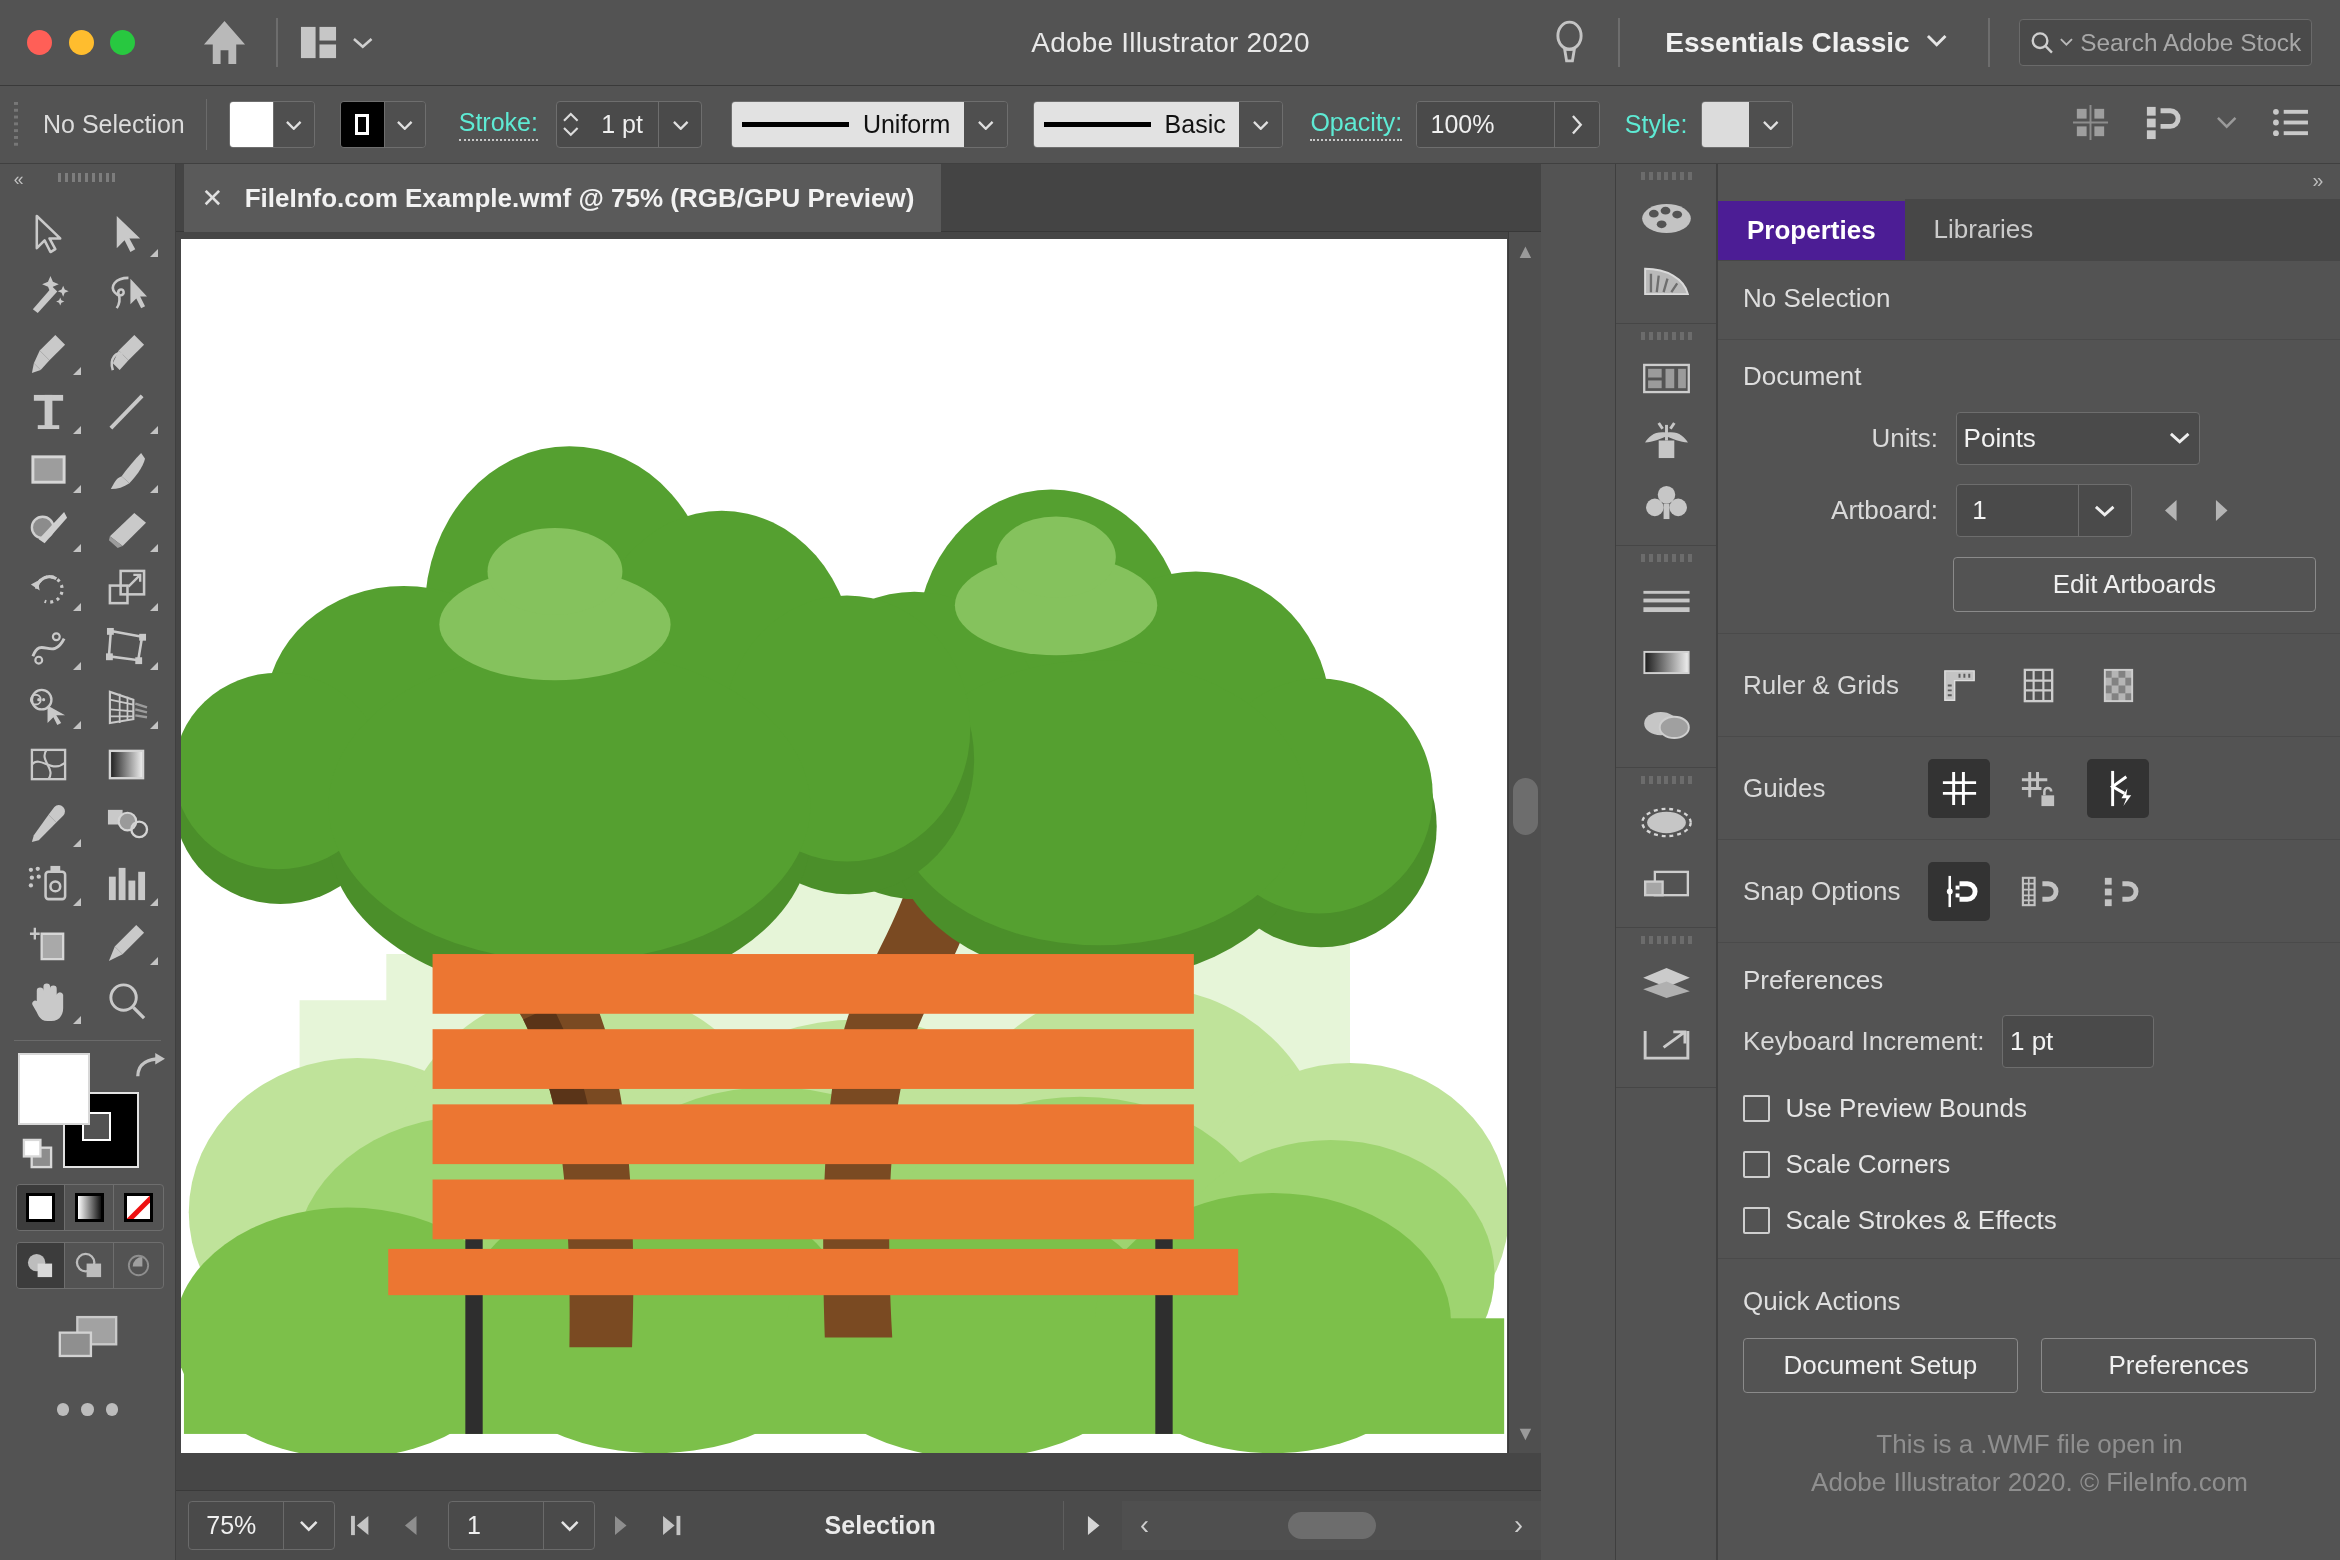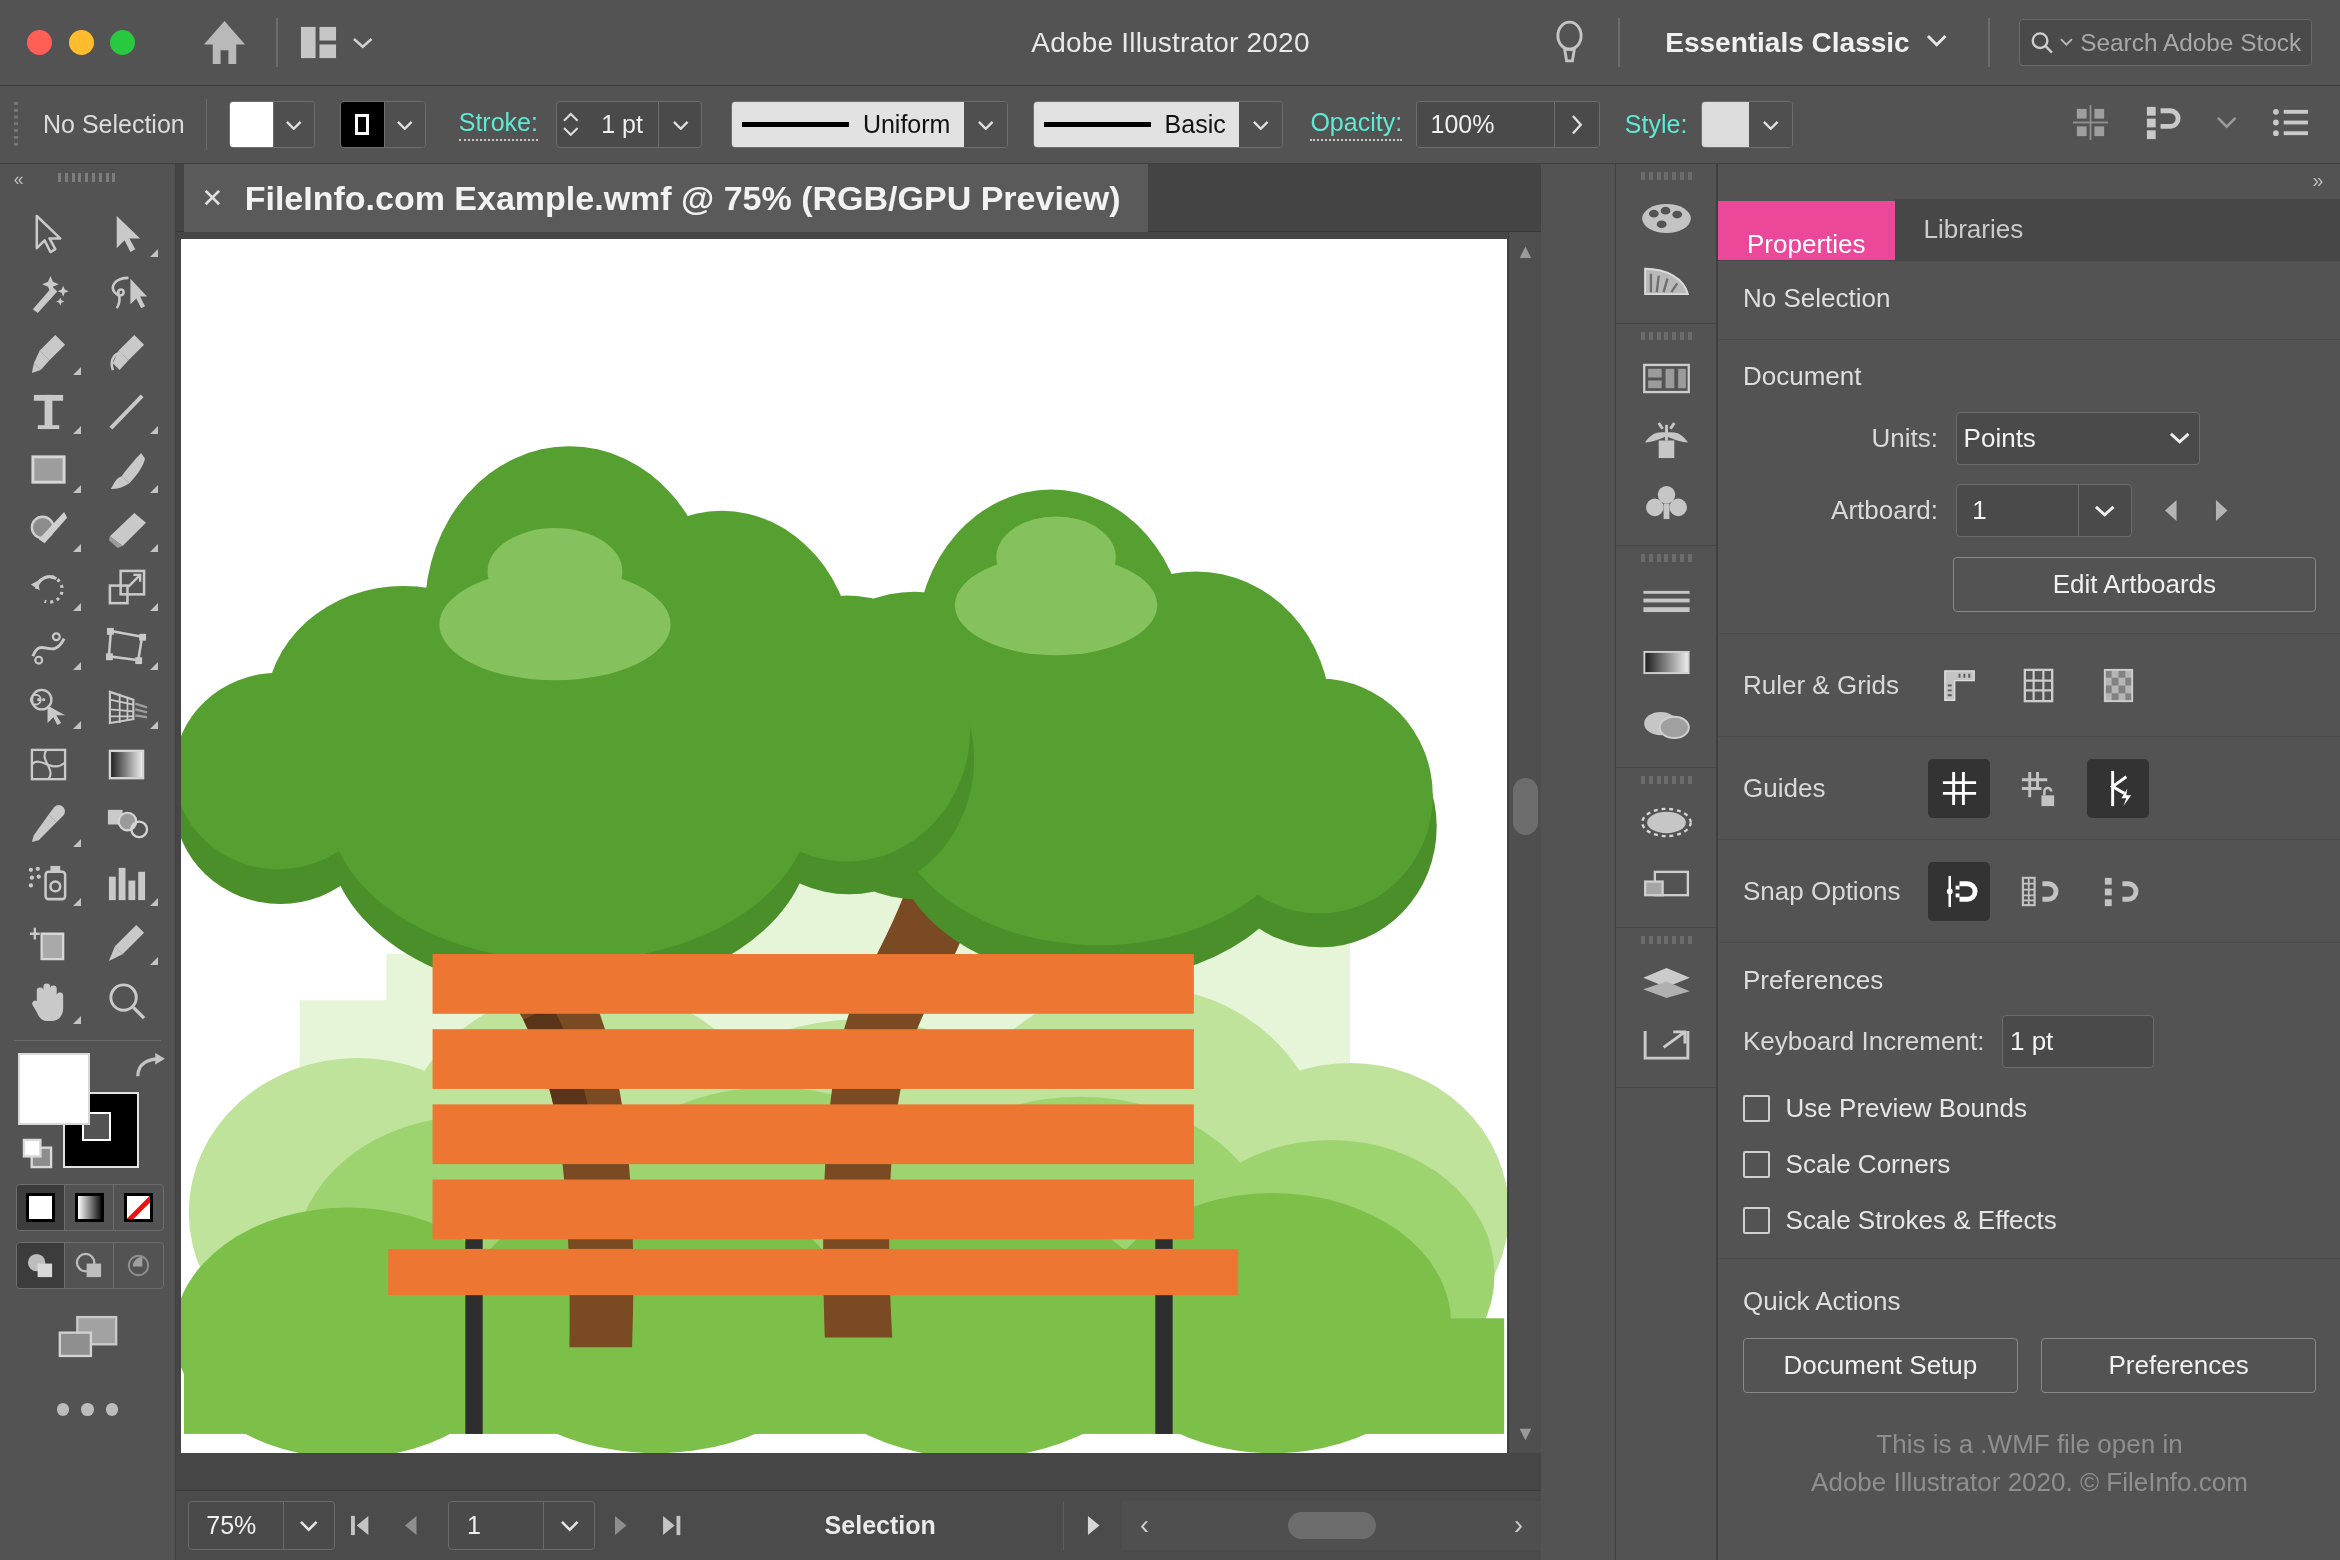--- a/index.html
+++ b/index.html
@@ -119,21 +119,21 @@
   
   .tabstrip {
     position:absolute; left:176px; top:164px; right:800px; height:68px;
     background:#444; border-bottom:1px solid #383838;
   }
   .doctab {
     position:absolute; left:7.8px; top:0; height:68px; display:flex; align-items:center;
     background:#5a5a5a; padding:0 27px 0 17.6px; gap:21.5px;
   }
   .doctab .x { font-size:26px; color:#e0e0e0; line-height:1; }
-  .doctab .nm { font-size:34px; font-weight:bold; color:#f2f2f2; white-space:nowrap; }
+  .doctab .nm { font-size:26px; font-weight:bold; color:#f2f2f2; white-space:nowrap; }
 
   
   .canvaswrap {
     position:absolute; left:176px; top:232px; right:800px; bottom:70px;
     background:#464646; overflow:hidden;
   }
   .artboard { position:absolute; left:4.9px; top:6.8px; right:34px; bottom:37px; background:#fff; }
   .art { position:absolute; left:0; top:0; width:100%; height:100%; }
   .vscroll { position:absolute; right:0; top:0; width:33px; bottom:37px; background:#4f4f4f; border-left:1px solid #3b3b3b; }
   .vscroll .thumb { position:absolute; left:3.9px; top:546px; width:25px; height:57px; background:#6d6d6d; border-radius:12.7px; }
@@ -170,21 +170,21 @@
   .dico { height:62px; display:flex; align-items:center; justify-content:center; }
 
   .props {
     position:absolute; right:0; top:164px; width:624px; bottom:0;
     background:#535353; border-left:1px solid #3f3f3f;
   }
   .props-head { height:35px; position:relative; }
   .props-head .cc { position:absolute; right:17.6px; top:4.9px; font-size:19.5px; color:#bdbdbd; }
   .tabs { display:flex; height:62px; align-items:stretch; border-bottom:1px solid #474747; }
   .ptab { display:flex; align-items:center; padding:0 29px; font-size:26px; }
-  .ptab.active { background:#ec4899; color:#fff; font-weight:normal; border-top:2px solid #535353;align-items:flex-end;}
+  .ptab.active { background:#4c1d95; color:#fff; font-weight:bold; border-top:2px solid #535353;}
   .ptab.inactive { background:#474747; color:#cbcbcb;justify-content:flex-end; }
   .ptab.filler { flex:1; background:#474747; }
   .sect { border-bottom:1px solid #4a4a4a; padding:21.5px 25px; }
   .sect.noline { border-bottom:none; }
   .sect-title { font-size:26px; color:#dedede; }
   .row { display:flex; align-items:center; margin-top:19.5px; }
   .row .lbl { font-size:26px; color:#d9d9d9; text-align:right; }
   .selectbox {
     height:53px; background:#4a4a4a; border:1px solid #6d6d6d; border-radius:3.9px;
     display:flex; align-items:center; justify-content:space-between; padding:0 7px;

